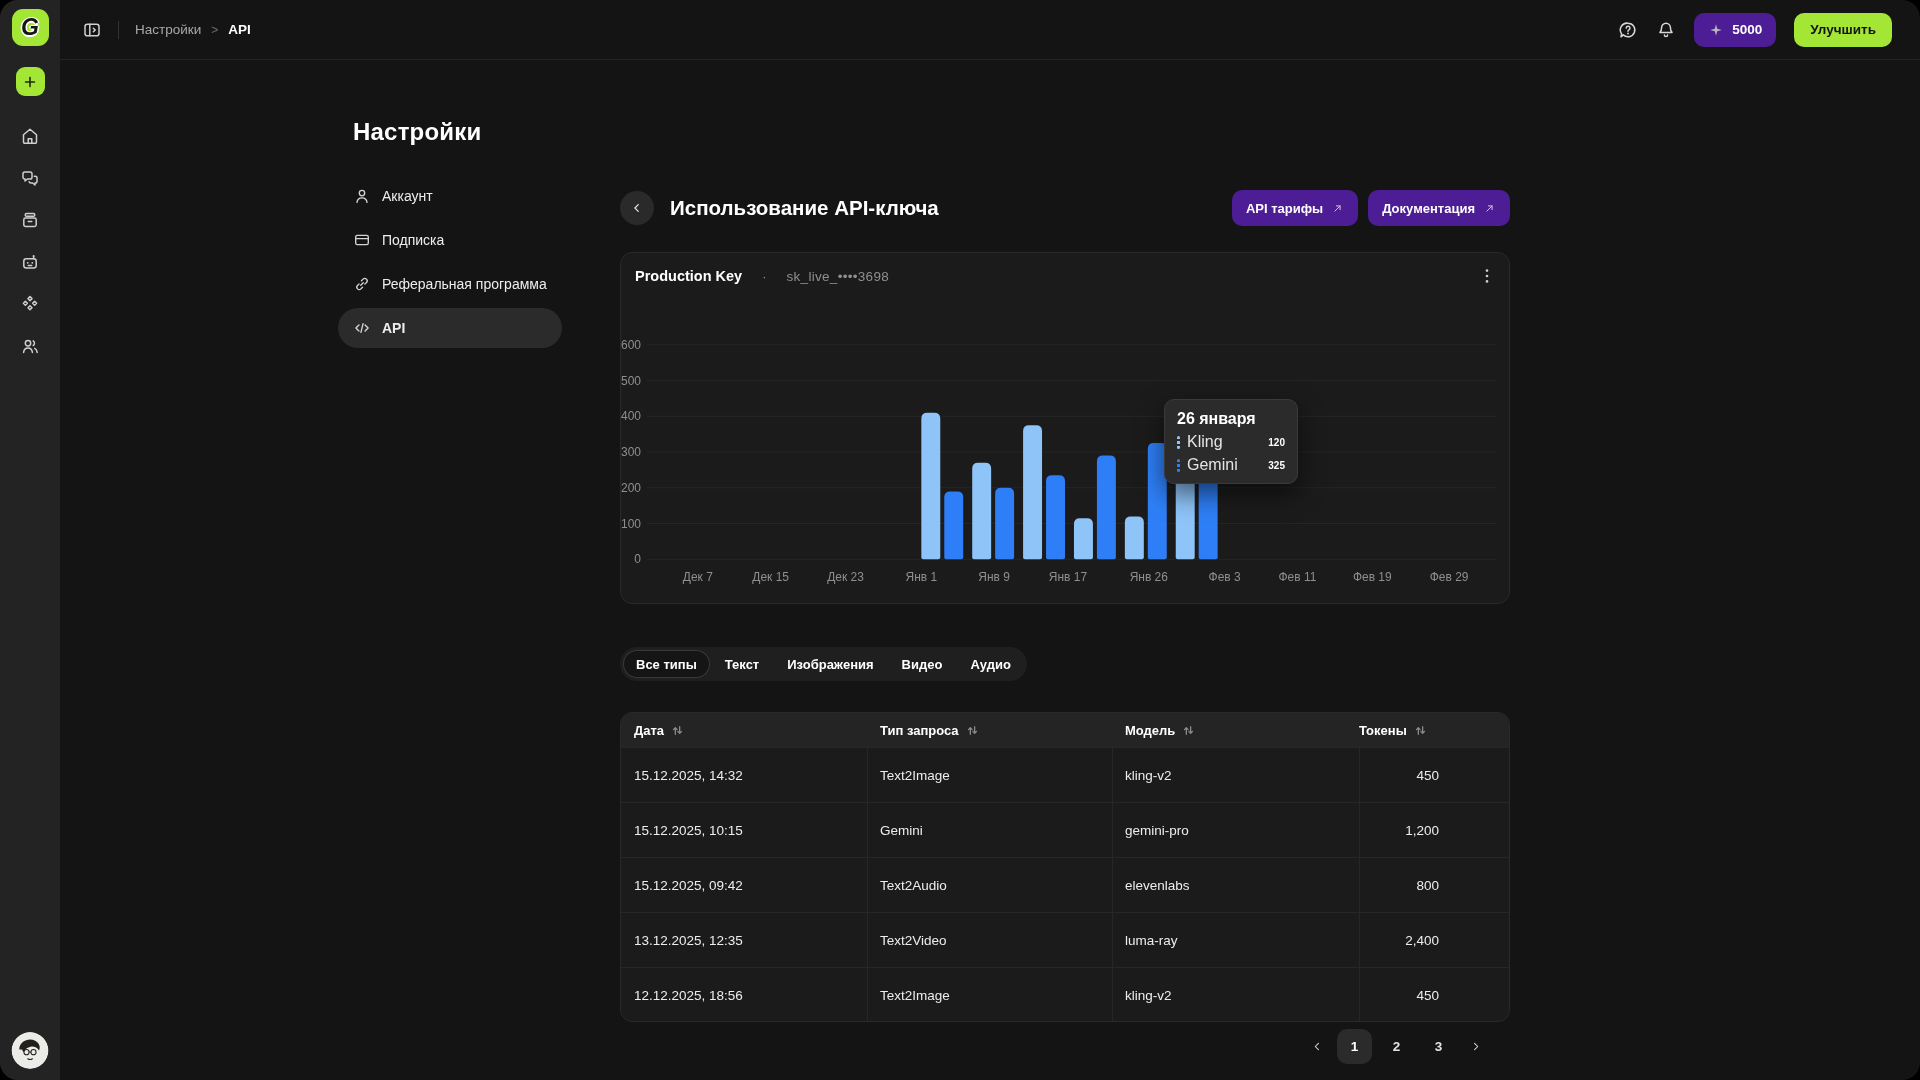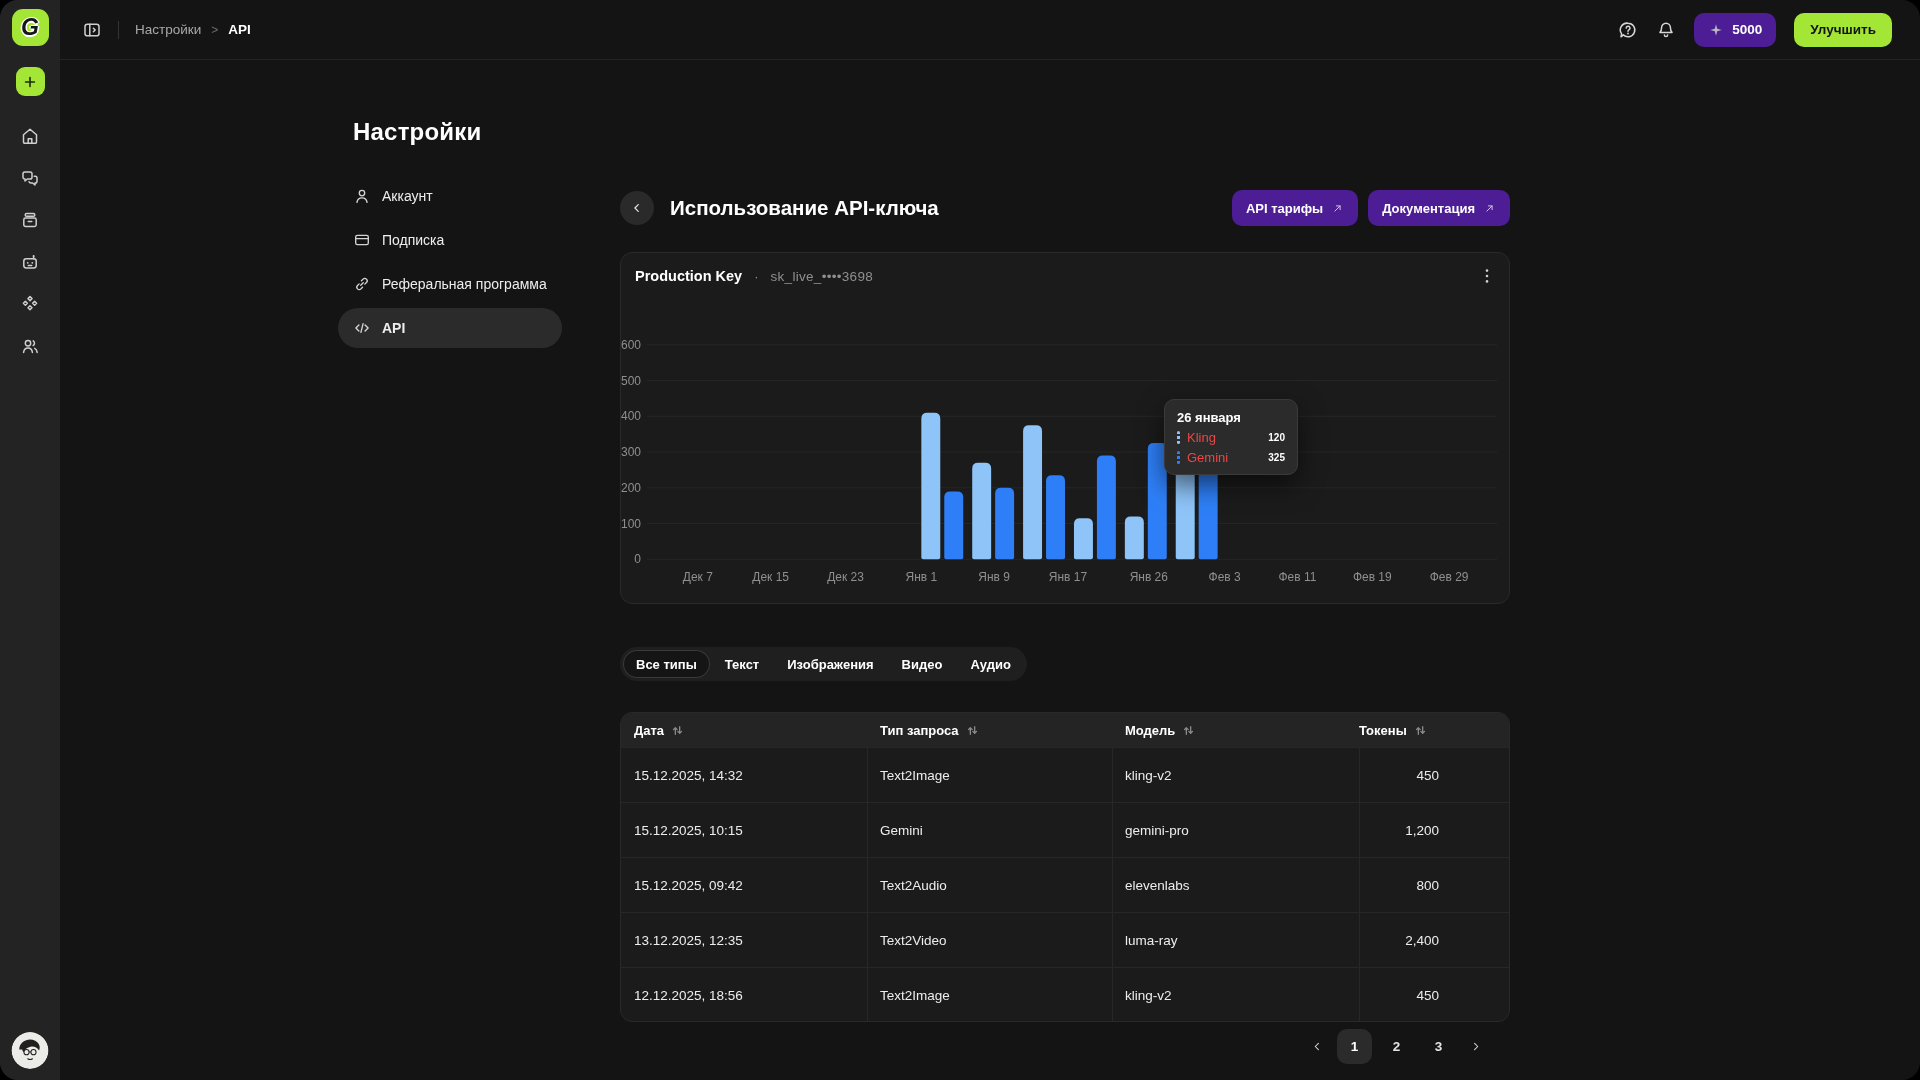--- a/index.html
+++ b/index.html
@@ -64,34 +64,34 @@
   .page-title { margin-left:16px; font-size:20.5px; font-weight:700; }
   .header-actions { margin-left:auto; display:flex; gap:10px; }
   .action-btn { display:flex; align-items:center; gap:8px; height:36px; padding:0 14px;
                 background:#4c1d95; border:none; border-radius:10px; color:#fff;
                 font-size:13px; font-weight:700; cursor:pointer; font-family:"Liberation Sans", sans-serif; }
   .action-btn svg { width:13px; height:13px; color:#cfcfcf; }
 
   
   .chart-card { position:absolute; top:252px; left:0; width:890px; height:352px;
                 background:#1b1b1b; border:1px solid #292929; border-radius:12px; }
-  .cc-head { position:absolute; top:15px; left:14px; display:flex; align-items:baseline; gap:12px; }
+  .cc-head { position:absolute; top:15px; left:14px; display:flex; align-items:baseline; gap:20px; }
   .cc-name { font-size:14.5px; font-weight:700; }
   .cc-dot { color:#8f8f8f; font-size:13px; }
   .cc-key { color:#8f8f8f; font-size:13.5px; letter-spacing:.3px; }
   .kebab { position:absolute; top:13px; right:12px; width:20px; height:20px; color:#cfcfcf; cursor:pointer; }
   .chart-svg { position:absolute; inset:0; }
 
   .tooltip { position:absolute; left:543px; top:146px; width:134px; background:#2b2b2b;
              border:1px solid #3a3a3a; border-radius:10px; padding:10px 12px 9px;
              box-shadow:0 10px 26px rgba(0,0,0,.55); z-index:5; }
-  .tt-title { font-size:13px; font-weight:700; margin-bottom:0; }
+  .tt-title { font-size:16px; font-weight:700; margin-bottom:0; }
   .tt-row { display:flex; align-items:center; gap:7px; margin-top:5px; }
   .tt-mark { width:3px; height:13px; border-radius:2px; }
-  .tt-label { font-size:13px; color:#ef4444; }
+  .tt-label { font-size:16px; color:#e5e5e5; }
   .tt-val { margin-left:auto; font-size:10px; font-weight:700; }
 
   
   .tabs { position:absolute; top:647px; left:0; display:inline-flex; align-items:center;
           height:34px; padding:3px; gap:2px; background:#1f1f1f; border-radius:18px; }
   .tab { height:28px; padding:0 13px; display:flex; align-items:center; border-radius:15px;
          font-size:13px; font-weight:700; color:#fff; cursor:pointer; white-space:nowrap; }
   .tab.active { background:#151515; box-shadow:inset 0 0 0 1px #3a3a3a; }
 
   

